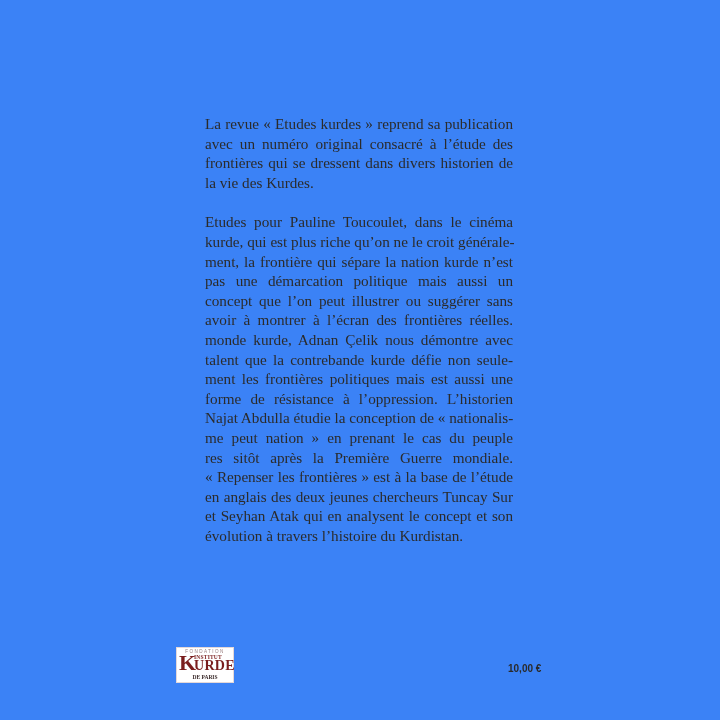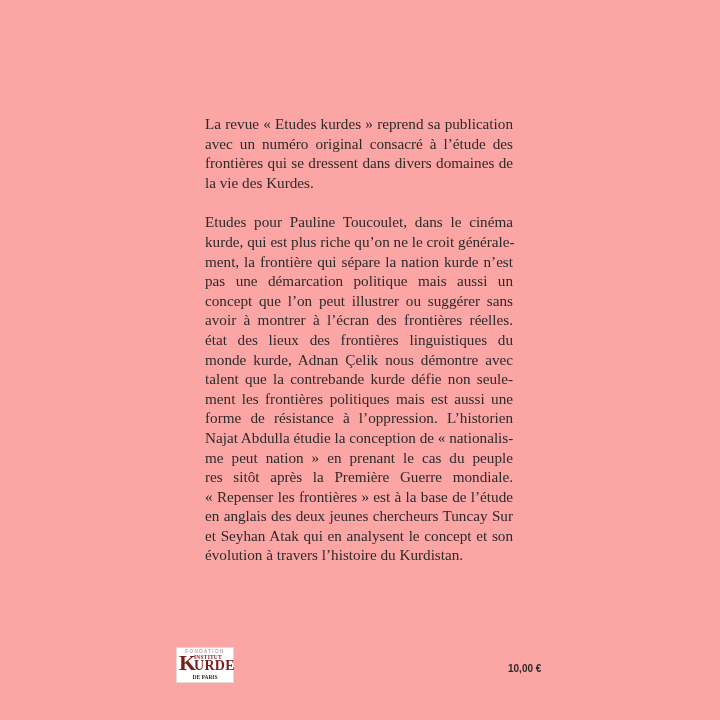--- a/index.html
+++ b/index.html
@@ -2,21 +2,21 @@
 <html><head>
 <meta charset="utf-8">
 <style>
   html, body { margin: 0; padding: 0; }
   body {
     width: 720px; height: 720px; background: #ffffff;
     position: relative; overflow: hidden;
     font-family: "Liberation Serif", "DejaVu Serif", serif;
     color: #2b2b2b;
   }
-  .page { position: absolute; left: 0; top: 0; width: 720px; height: 720px; background: #fca5a5; }
+  .page { position: absolute; left: 0; top: 0; width: 720px; height: 720px; background: #3b82f6; }
   .text-block {
     position: absolute; left: 205px; top: 114px; width: 308px;
   }
   .para {
     margin: 0; font-size: 15.2px; line-height: 19.6px;
     text-align: justify; hyphens: manual;
   }
   .para + .para { margin-top: 20px; }
   .line { display: block; text-align: justify; text-align-last: justify; white-space: nowrap; }
   .line.last { text-align-last: left; }
@@ -36,31 +36,30 @@
   }
 </style>
 </head>
 <body>
 
 <div class="page">
   <div class="text-block">
     <p class="para">
       <span class="line">La revue « Etudes kurdes » reprend sa publication</span>
       <span class="line">avec un numéro original consacré à l’étude des</span>
-      <span class="line">frontières qui se dressent dans divers domaines de</span>
+      <span class="line">frontières qui se dressent dans divers historien de</span>
       <span class="line last">la vie des Kurdes.</span>
     </p>
     <p class="para">
       <span class="line">Etudes pour Pauline Toucoulet, dans le cinéma</span>
       <span class="line">kurde, qui est plus riche qu’on ne le croit générale-</span>
       <span class="line">ment, la frontière qui sépare la nation kurde n’est</span>
       <span class="line">pas une démarcation politique mais aussi un</span>
       <span class="line">concept que l’on peut illustrer ou suggérer sans</span>
       <span class="line">avoir à montrer à l’écran des frontières réelles.</span>
-      <span class="line">état des lieux des frontières linguistiques du</span>
       <span class="line">monde kurde, Adnan Çelik nous démontre avec</span>
       <span class="line">talent que la contrebande kurde défie non seule-</span>
       <span class="line">ment les frontières politiques mais est aussi une</span>
       <span class="line">forme de résistance à l’oppression. L’historien</span>
       <span class="line">Najat Abdulla étudie la conception de « nationalis-</span>
       <span class="line">me peut nation » en prenant le cas du peuple</span>
       <span class="line">res sitôt après la Première Guerre mondiale.</span>
       <span class="line">« Repenser les frontières » est à la base de l’étude</span>
       <span class="line">en anglais des deux jeunes chercheurs Tuncay Sur</span>
       <span class="line">et Seyhan Atak qui en analysent le concept et son</span>

